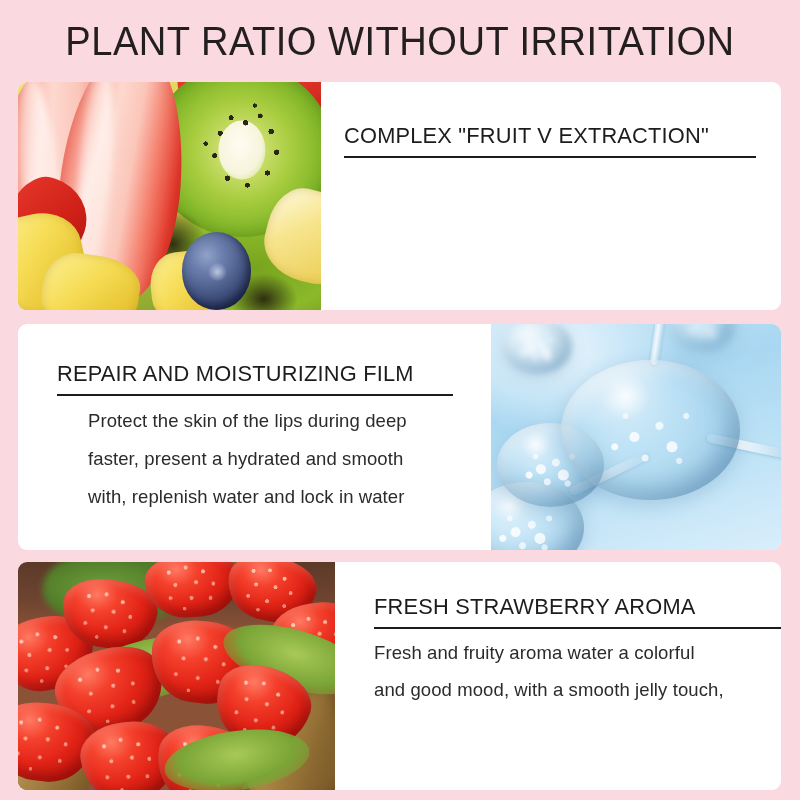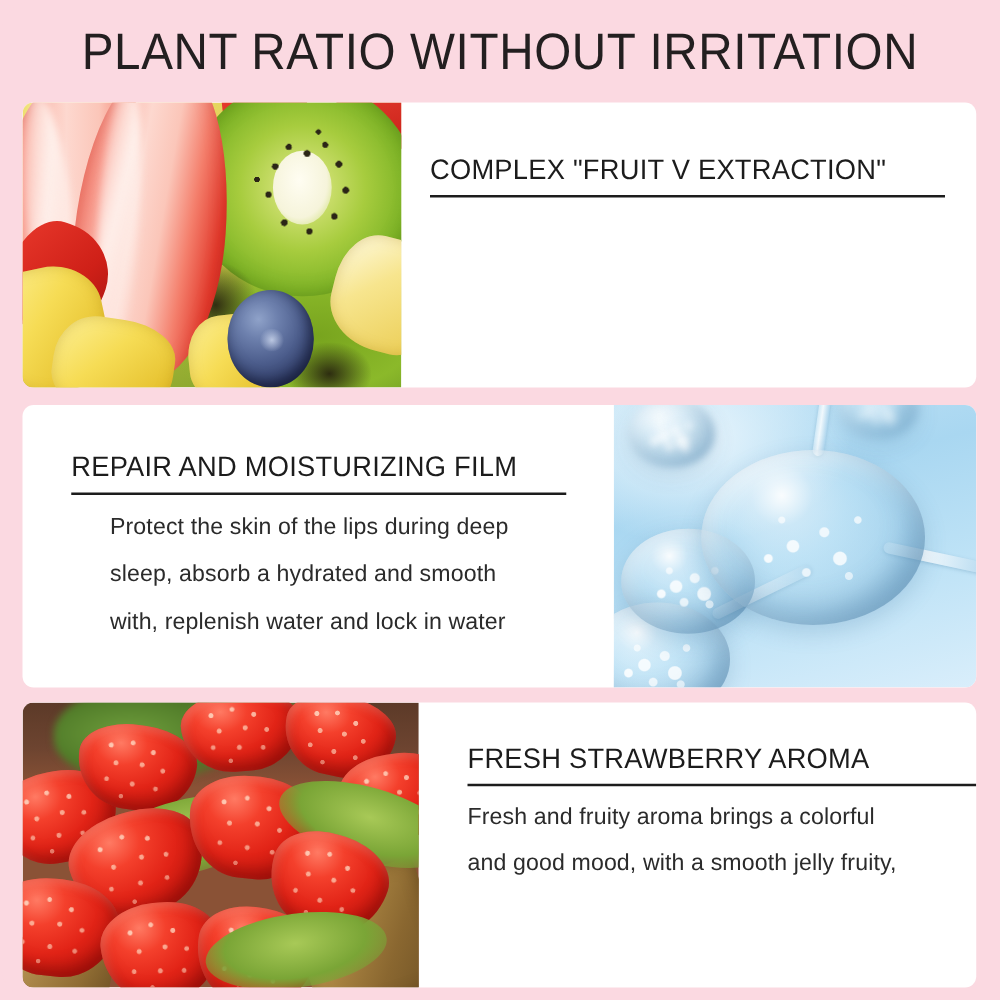--- a/index.html
+++ b/index.html
@@ -376,21 +376,21 @@
 
   </div>
 
   <div class="card" id="card-2">
 
     <div class="card-text">
       <div class="heading">REPAIR AND MOISTURIZING FILM</div>
       <div class="rule"></div>
       <div class="body-text">
         <div>Protect the skin of the lips during deep</div>
-        <div>sleep, absorb a hydrated and smooth</div>
+        <div>faster, present a hydrated and smooth</div>
         <div>with, replenish water and lock in water</div>
       </div>
     </div>
 
     <div class="card-photo">
       <div class="water-scene"></div>
       <div class="sphere" id="sphere-blur"></div>
       <div class="sphere" id="sphere-blur2"></div>
       <div class="bond" id="bond-3"></div>
       <div class="bond" id="bond-1"></div>
@@ -424,20 +424,20 @@
       <div class="berry" style="left:-8%;  top:62%; width:32%; height:34%; transform:rotate(6deg);"></div>
       <div class="berry" style="left:20%;  top:70%; width:30%; height:34%; transform:rotate(-6deg);"></div>
       <div class="berry" style="left:44%;  top:72%; width:30%; height:34%; transform:rotate(10deg);"></div>
       <div class="calyx" style="left:46%;  top:74%; transform:rotate(-8deg);"></div>
     </div>
 
     <div class="card-text">
       <div class="heading">FRESH STRAWBERRY AROMA</div>
       <div class="rule"></div>
       <div class="body-text">
-        <div>Fresh and fruity aroma brings a colorful</div>
-        <div>and good mood, with a smooth jelly fruity,</div>
+        <div>Fresh and fruity aroma water a colorful</div>
+        <div>and good mood, with a smooth jelly touch,</div>
       </div>
     </div>
 
   </div>
 
 </div>
 
 </body></html>

